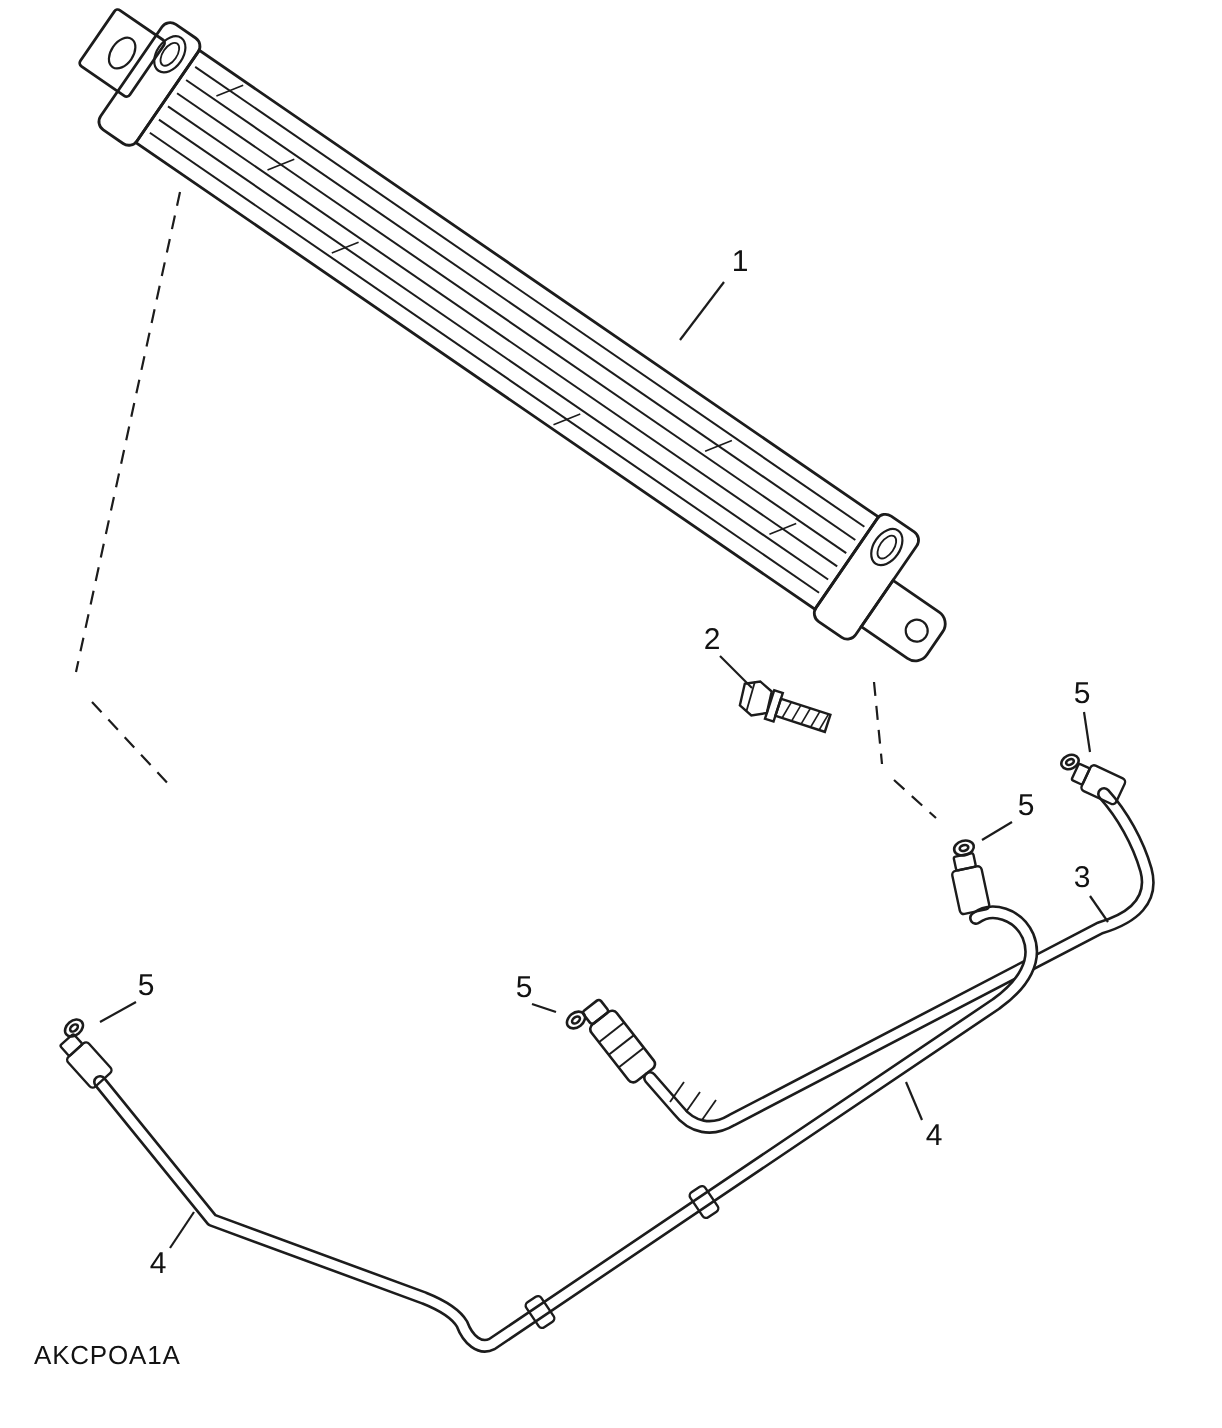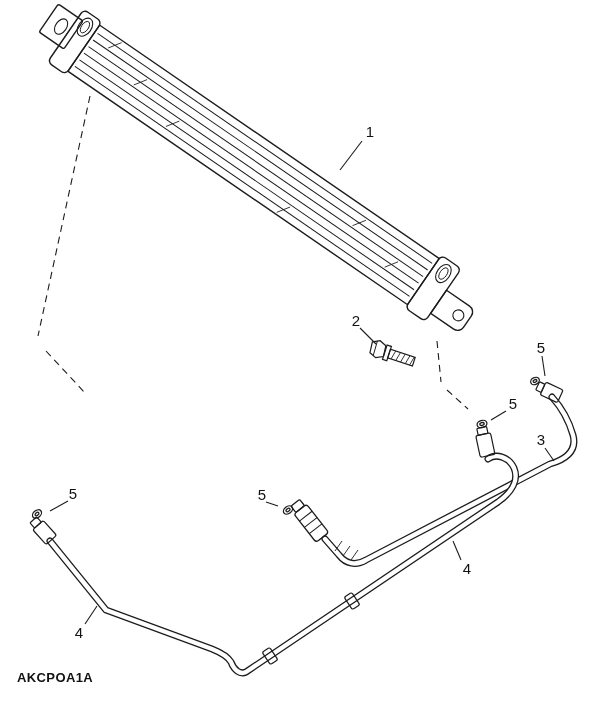--- a/index.html
+++ b/index.html
@@ -9,21 +9,21 @@
     position:relative;width:611px;height:714px;background:#fff;
     font-family:"Liberation Sans",sans-serif;color:#111;overflow:hidden;
   }
   .diagram-svg{position:absolute;left:0;top:0}
   .part-label{
     position:absolute;transform:translate(-50%,-50%);
     font-size:15px;line-height:1;color:#121212;
   }
   .figure-code{
     position:absolute;left:17px;top:670px;
-    font-size:13px;letter-spacing:.4px;color:#121212;font-weight:bold;
+    font-size:13px;letter-spacing:.4px;color:#121212;
   }
   .tube-o{stroke:#1c1c1c;stroke-width:7;fill:none;stroke-linecap:round;stroke-linejoin:round}
   .tube-i{stroke:#ffffff;stroke-width:4.4;fill:none;stroke-linecap:round;stroke-linejoin:round}
   .ln{stroke:#1c1c1c;fill:none}
 </style>
 </head>
 <body>
 
 <div class="page">
 

